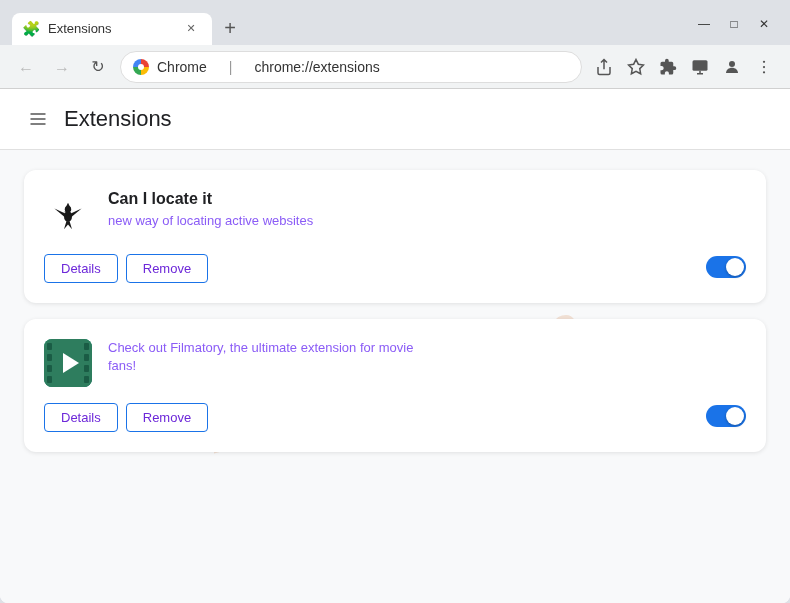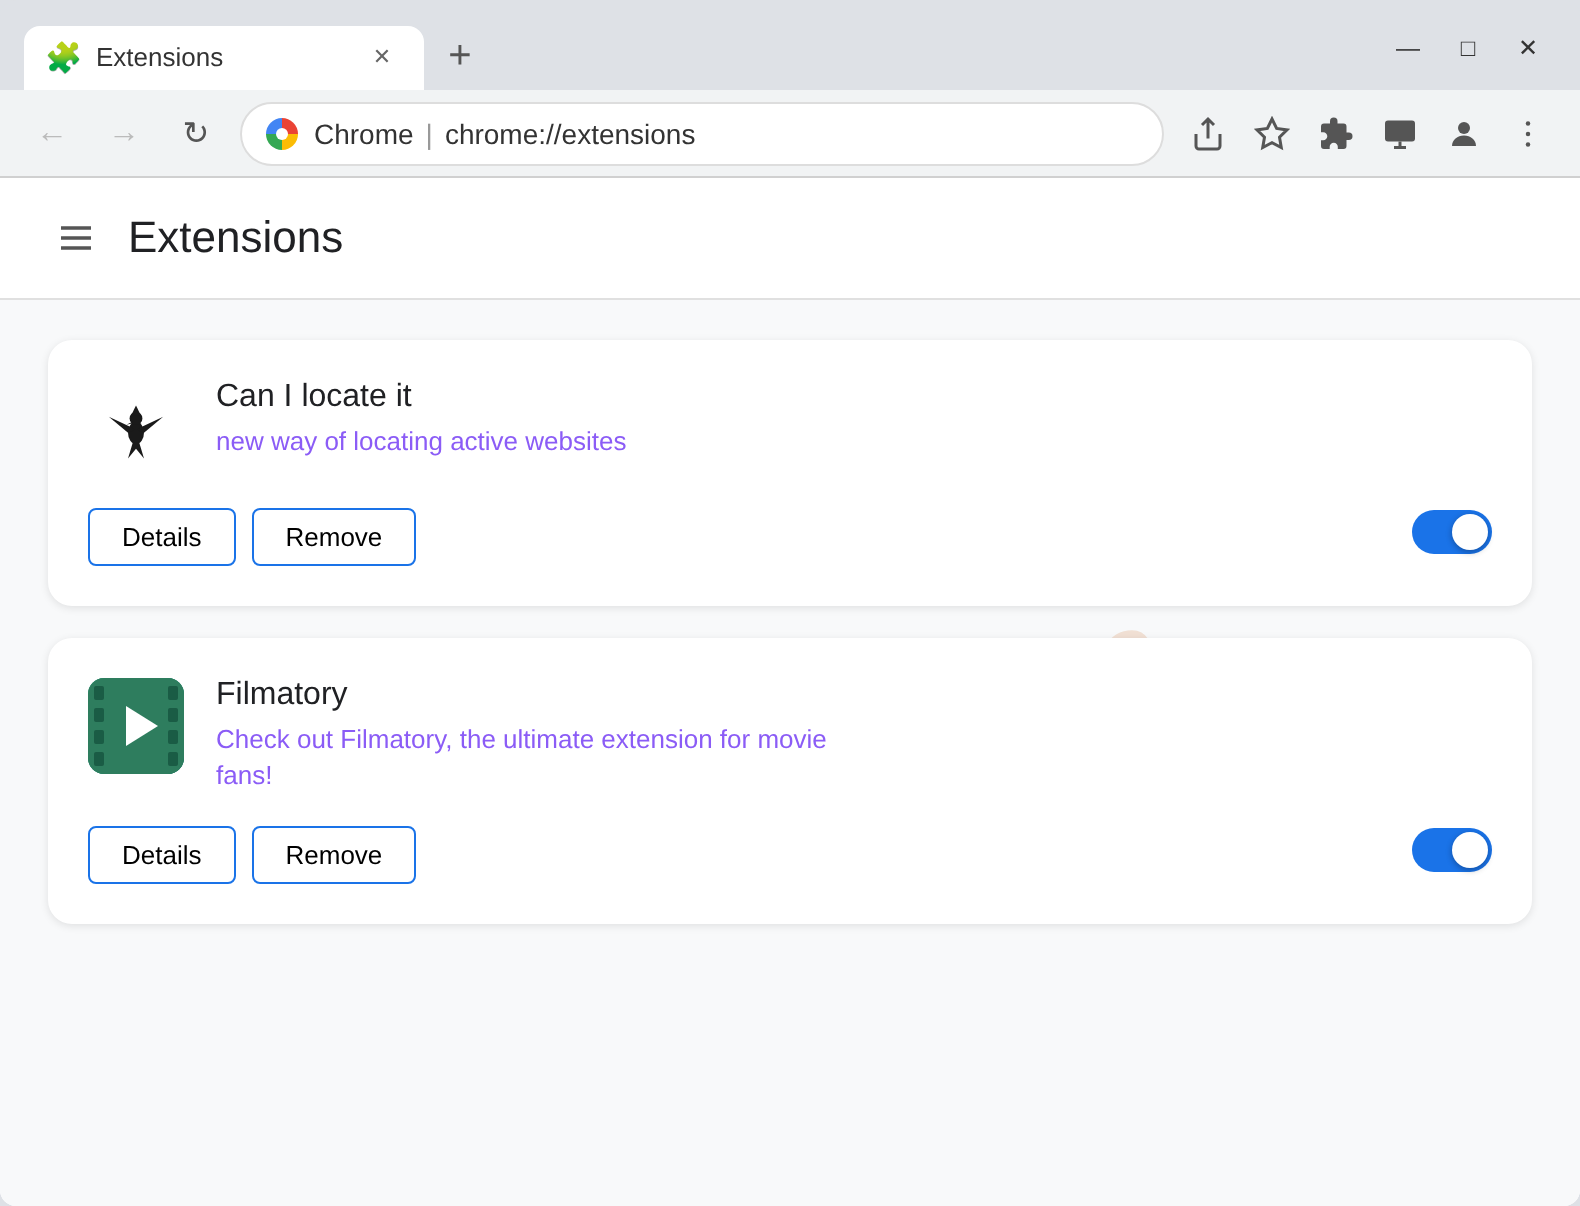--- a/index.html
+++ b/index.html
@@ -153,21 +153,21 @@
       height: 32px;
       gap: 8px;
       border: 1px solid #ddd;
     }
 
     .address-text {
       font-size: 14px;
       color: #333;
       display: flex;
       align-items: center;
-      gap: 4px;
+      gap: 20px;
     }
 
     .address-separator {
       color: #999;
       margin: 0 2px;
     }
 
     .toolbar-right {
       display: flex;
       align-items: center;
@@ -316,21 +316,21 @@
       display: flex;
       align-items: flex-start;
       gap: 16px;
       margin-bottom: 16px;
     }
 
     .ext-info { flex: 1; }
 
     .ext-name {
       font-size: 16px;
-      font-weight: 400;
+      font-weight: 700;
       color: #202124;
       margin-bottom: 4px;
     }
 
     .ext-desc {
       font-size: 13px;
       color: #8b5cf6;
       line-height: 1.4;
       max-width: 320px;
     }
@@ -341,21 +341,21 @@
       gap: 8px;
     }
 
     .card-actions { display: flex; align-items: center; gap: 8px; }
 
     .card-btn {
       padding: 6px 16px;
       border: 1px solid #1a73e8;
       border-radius: 4px;
       background: white;
-      color: #000000;
+      color: #6d28d9;
       font-size: 13px;
       cursor: pointer;
       font-weight: 500;
     }
 
     .card-toggle-area {
       margin-left: auto;
     }
 
     .toggle-on {
@@ -600,21 +600,20 @@
                 <rect x="40" y="4" width="5" height="7" rx="1" fill="#1a5c45"></rect>
                 <rect x="40" y="15" width="5" height="7" rx="1" fill="#1a5c45"></rect>
                 <rect x="40" y="26" width="5" height="7" rx="1" fill="#1a5c45"></rect>
                 <rect x="40" y="37" width="5" height="7" rx="1" fill="#1a5c45"></rect>
 
                 <polygon points="19,14 19,34 35,24" fill="white"></polygon>
               </svg>
             </div>
           </div>
           <div class="ext-info">
-            <div class="ext-name">Filmatory</div>
             <div class="ext-desc">Check out Filmatory, the ultimate extension for movie fans!</div>
           </div>
         </div>
         <div class="card-bottom">
           <div class="card-actions">
             <button class="card-btn">Details</button>
             <button class="card-btn">Remove</button>
           </div>
           <div class="card-toggle-area">
             <button class="toggle-on"></button>

